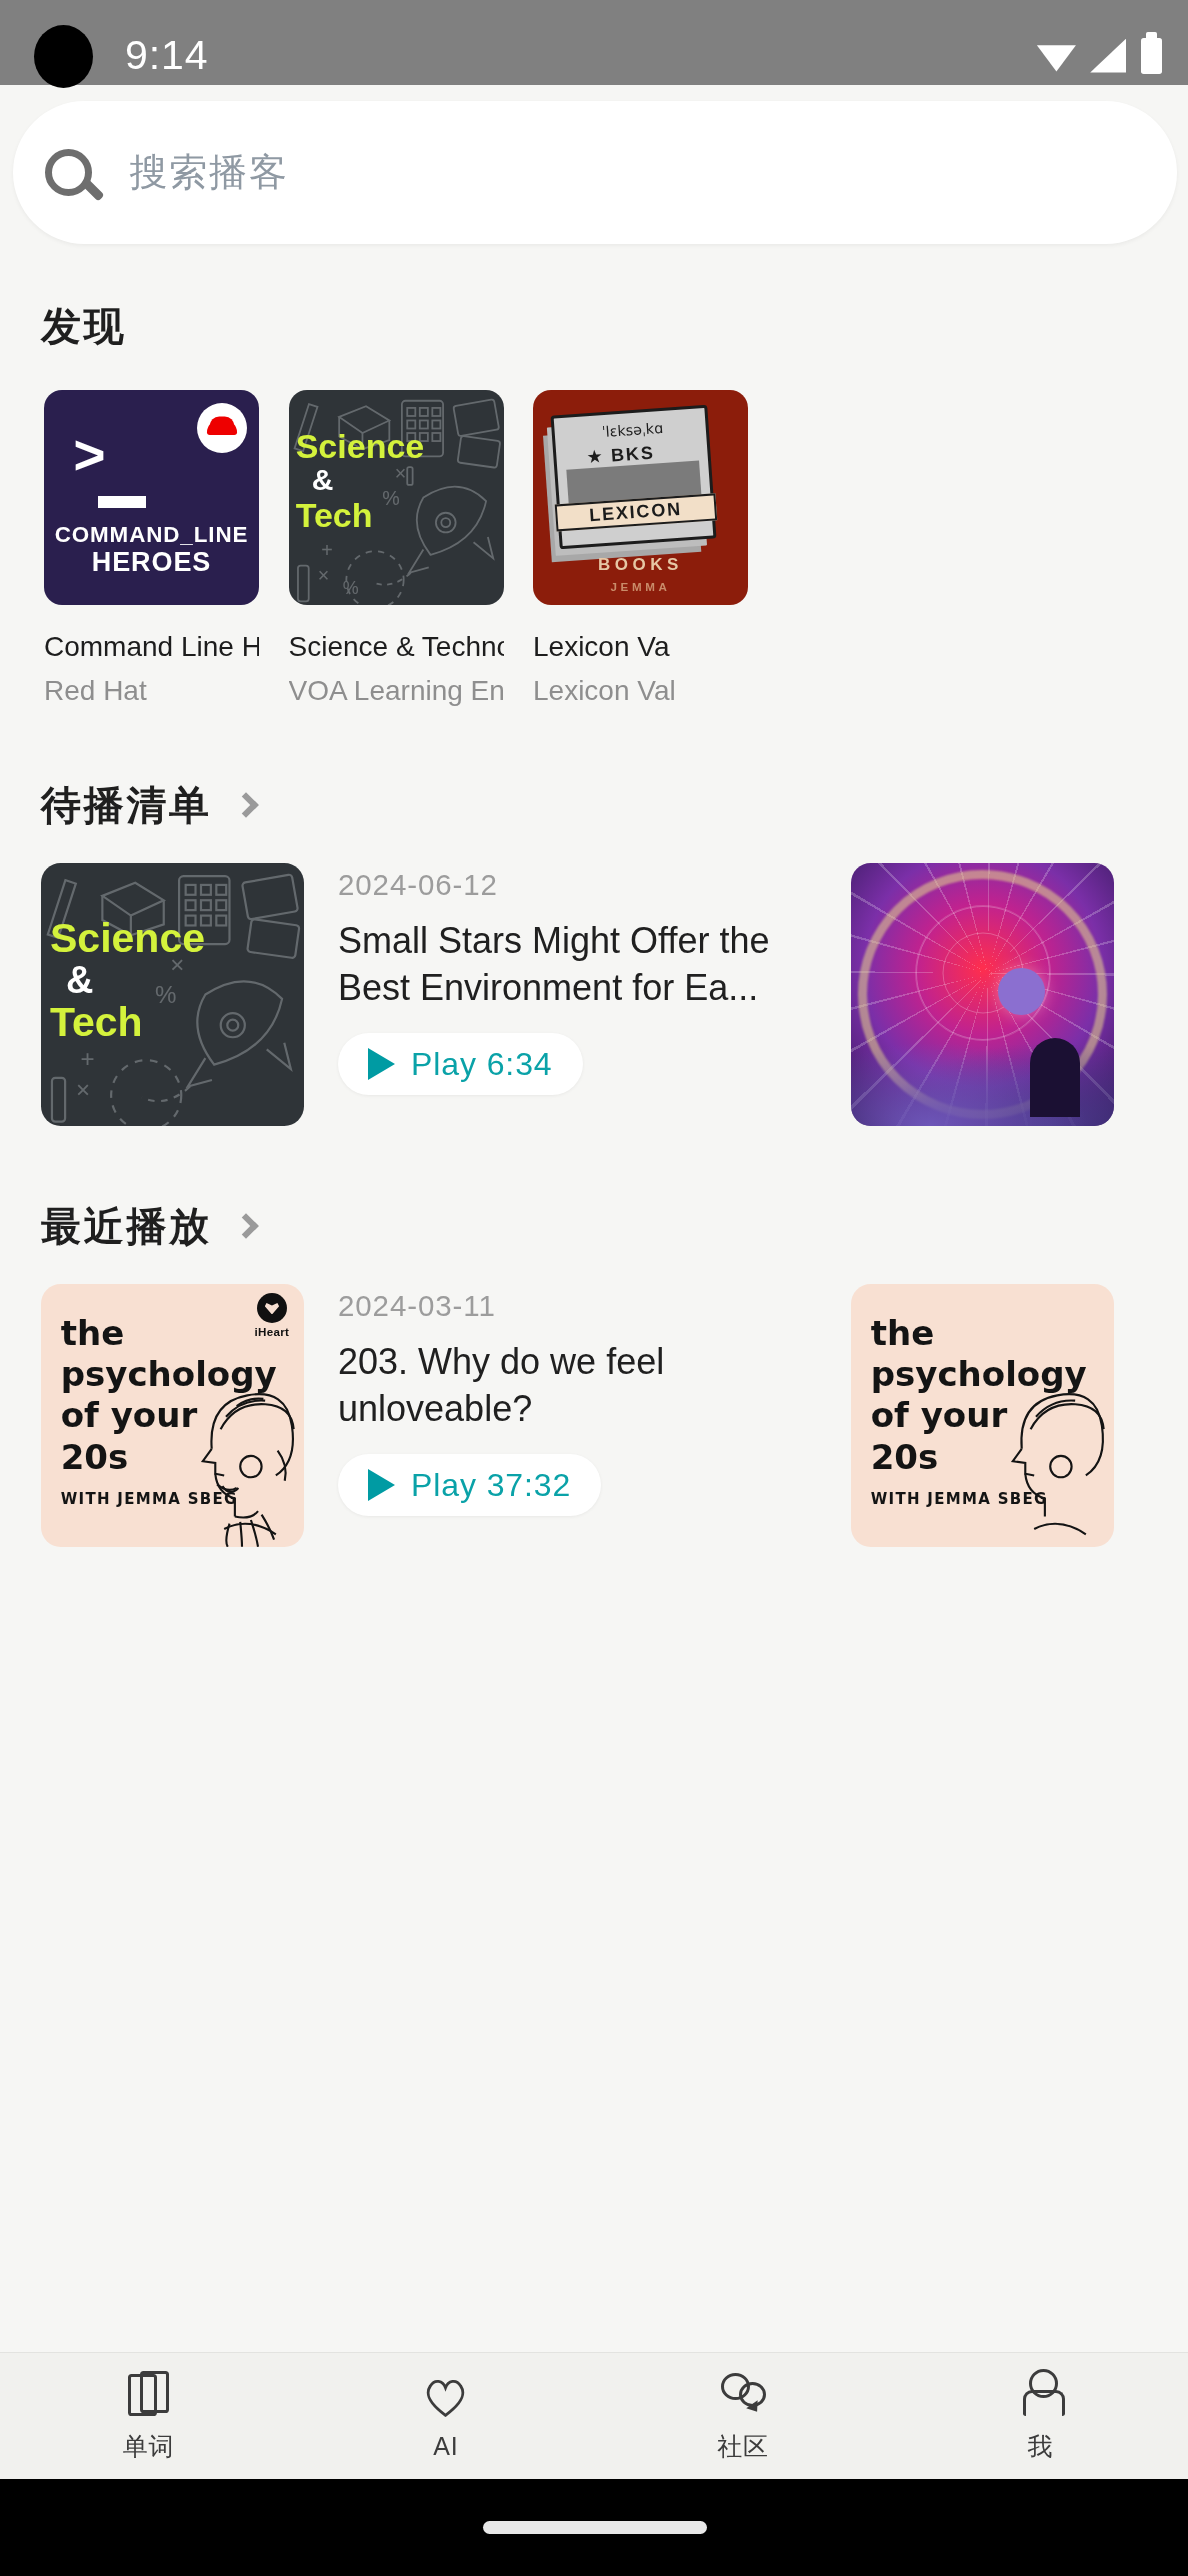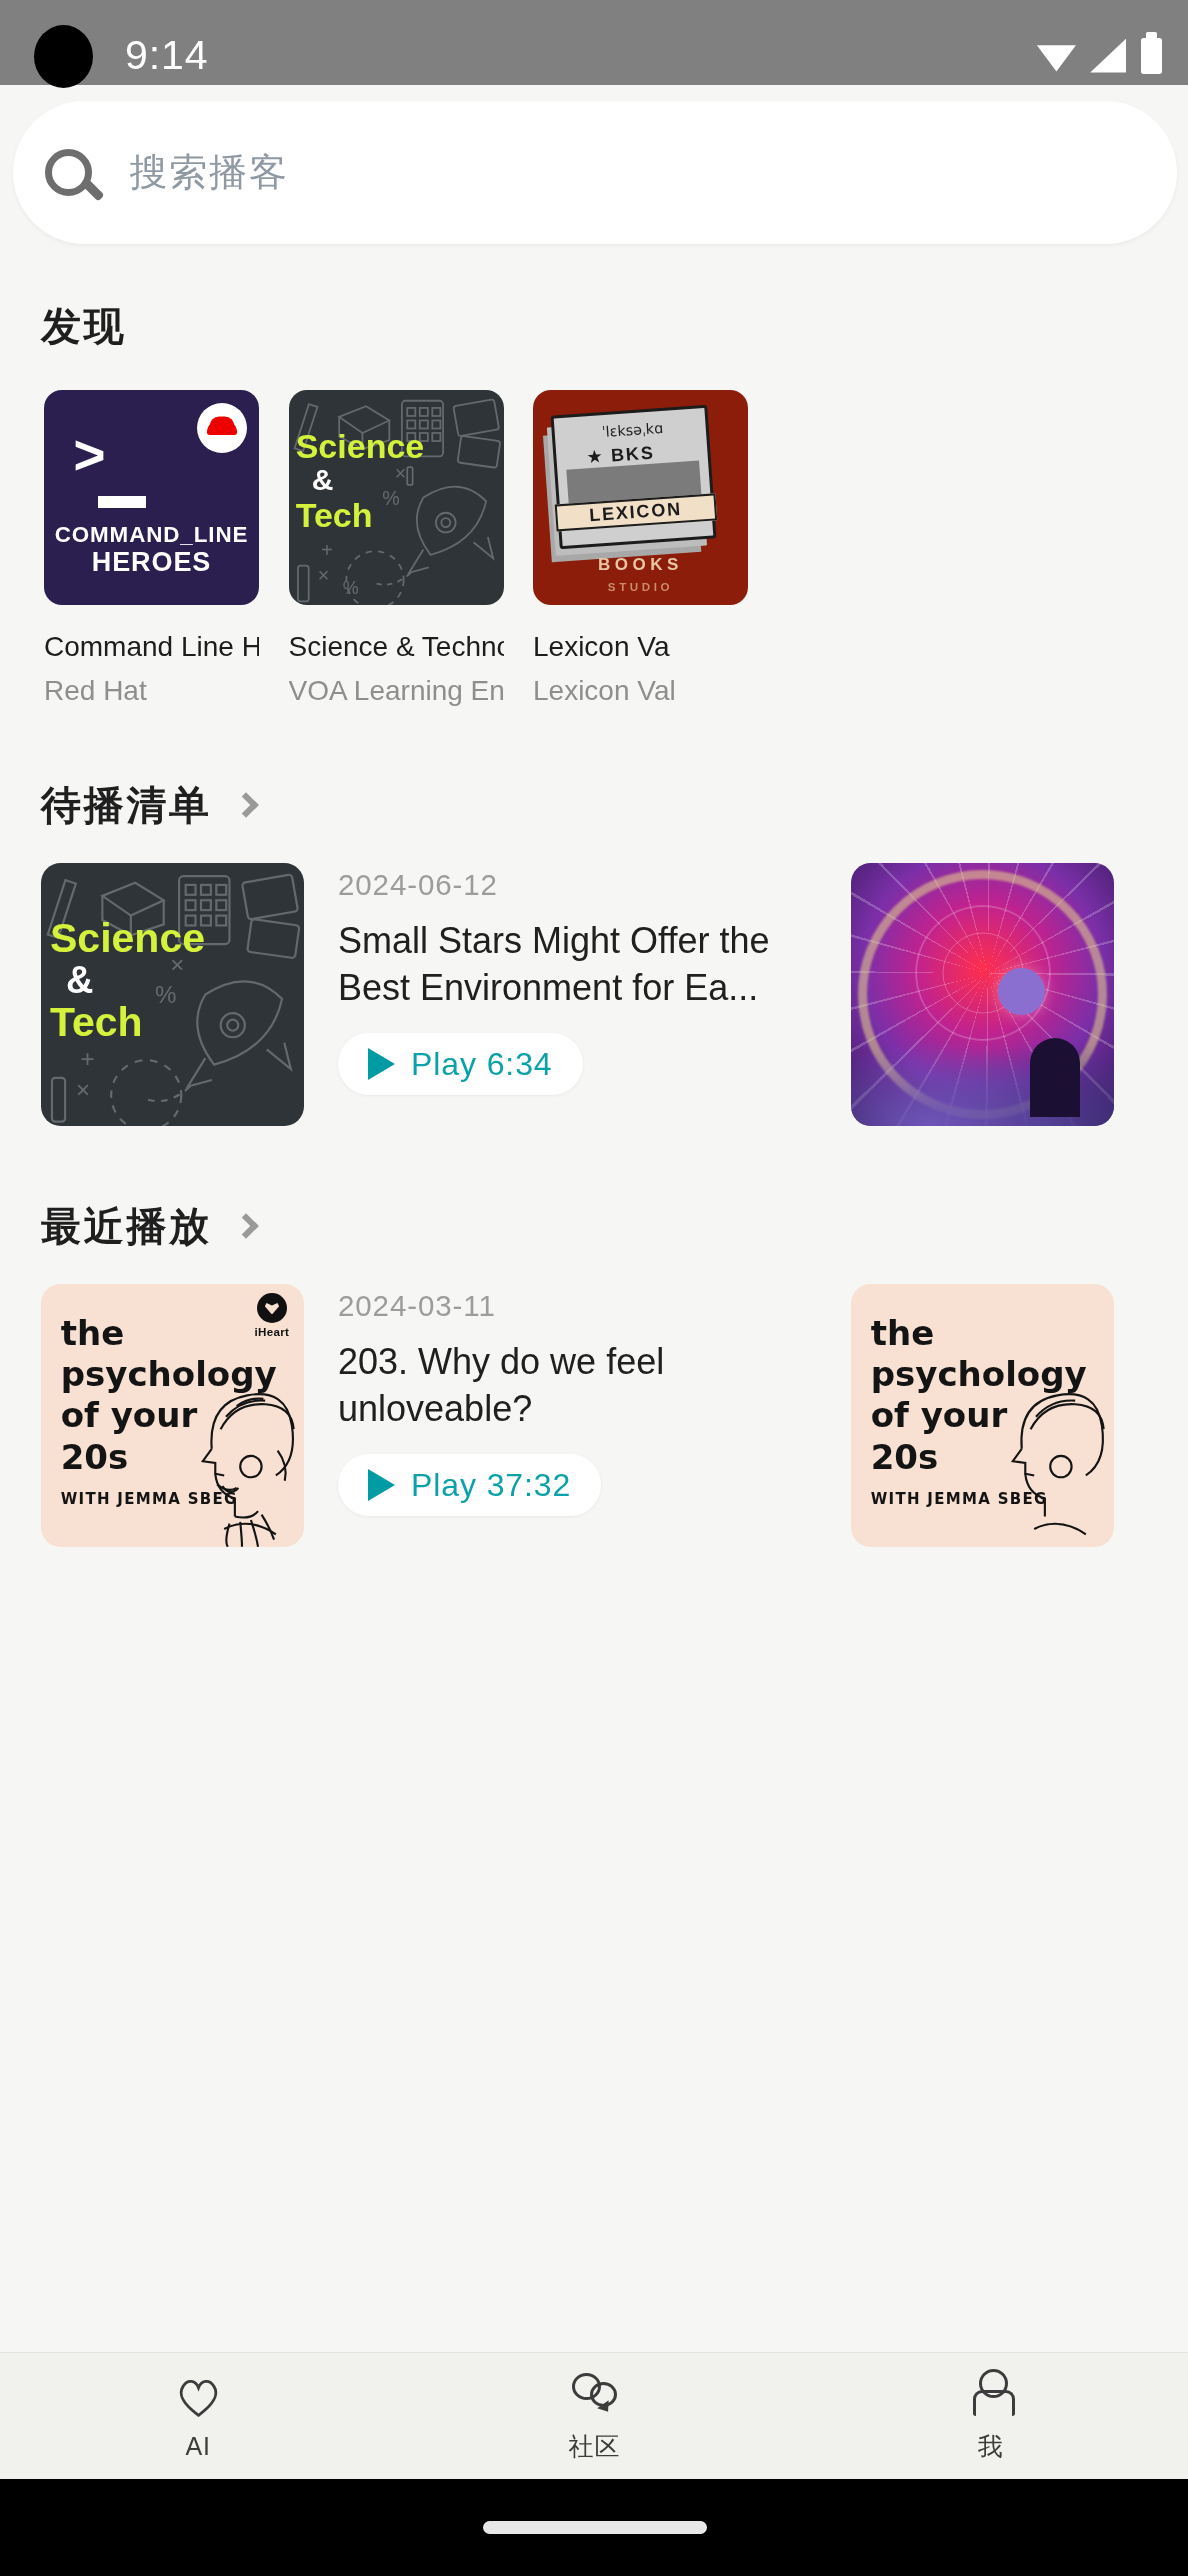--- a/index.html
+++ b/index.html
@@ -391,21 +391,21 @@
 
     <div class="pod-card">
       <div class="pod-art art-lex">
         <div class="bookstack">
           <div class="ipa">ˈlɛksəˌkɑ</div>
           <div class="bks">★ BKS</div>
           <div class="mount"></div>
           <div class="band">LEXICON</div>
         </div>
         <div class="books">BOOKS</div>
-        <div class="studio">STUDIO</div>
+        <div class="studio">JEMMA</div>
       </div>
       <div class="pod-title">Lexicon Va</div>
       <div class="pod-author">Lexicon Val</div>
     </div>
   </div>
 
   <div class="sec-head" id="queue-head">
     <div class="section-title">待播清单</div>
     <div class="chev"></div>
   </div>
@@ -541,20 +541,26 @@
             <circle cx="74" cy="116" r="12"></circle>
             <path d="M44 186 q28 -14 58 6"></path>
           </g>
         </svg>
       </div>
     </div>
   </div>
 
   <div class="bottomnav">
 
+    <div class="nav-item">
+      <div class="nav-ico">
+          <div class="ic-word"></div>
+        </div>
+      <div class="nav-lbl">单词</div>
+    </div>
 
 
     <div class="nav-item">
       <div class="nav-ico">
         <div class="ic-heart">
           <svg viewBox="0 0 50 46">
               <path d="M25 43 C6 29 2 19 8 10 C13 2 22 4 25 12 C28 4 37 2 42 10 C48 19 44 29 25 43Z" fill="none" stroke="#3c3c3c" stroke-width="3.2"></path>
             </svg>
         </div>
       </div>

